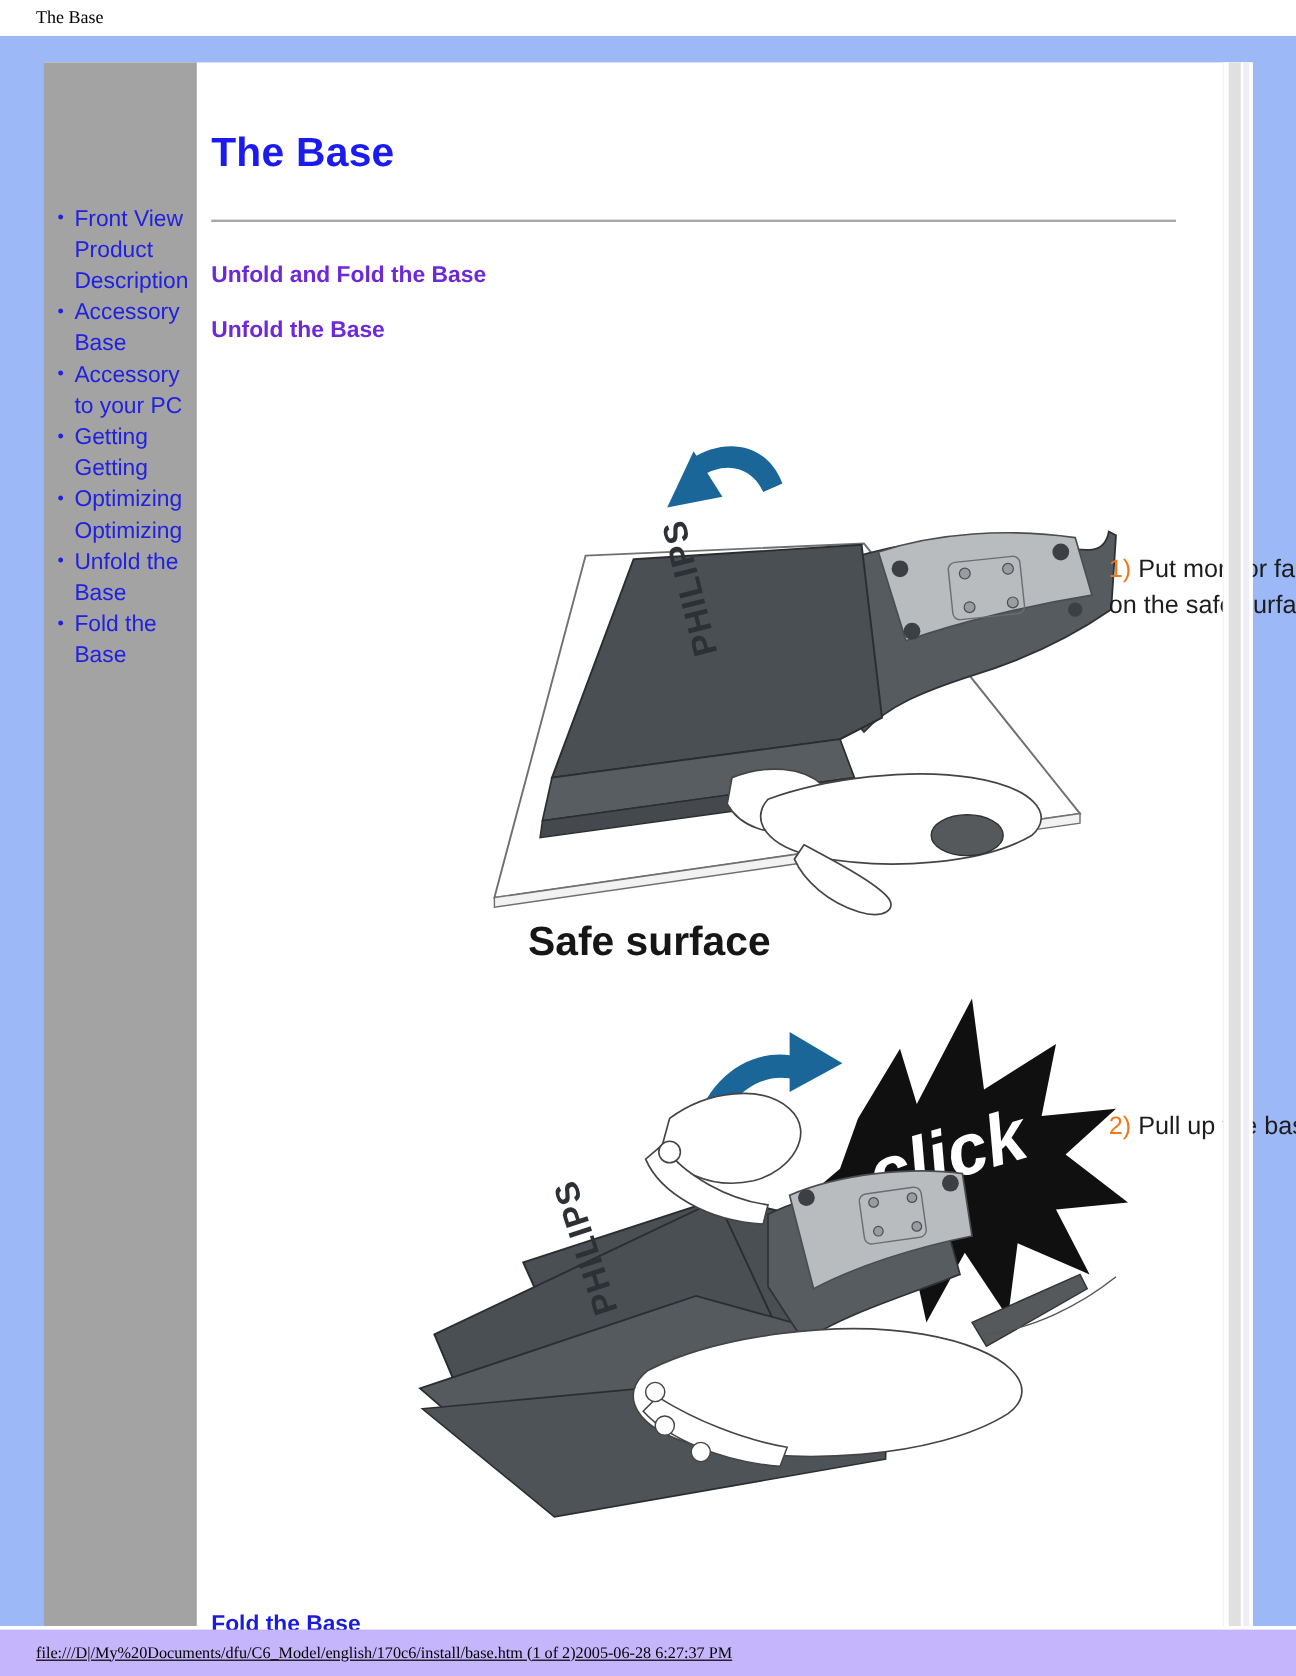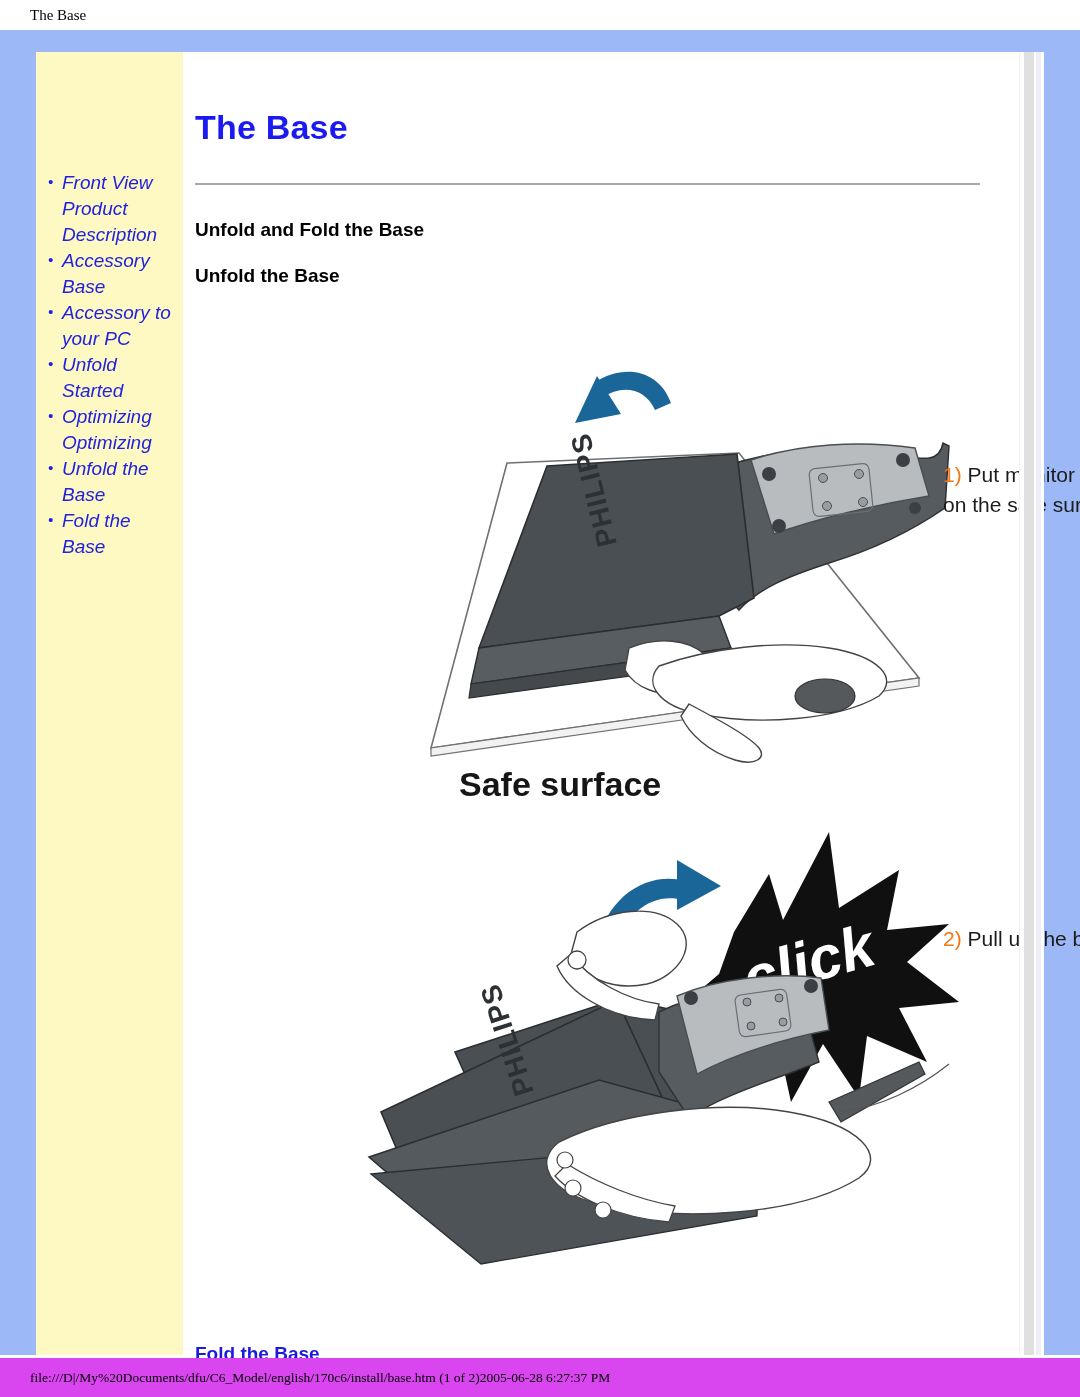--- a/index.html
+++ b/index.html
@@ -81,26 +81,25 @@
     position: absolute;
     left: 16px;
     top: 0;
     width: 5px;
     height: 100%;
     background: #eeeef6;
   }
 
   
   .sidebar {
-    width: 147px;
-    background: #fef9c3;
+    width: 128px;
+    background: #a3a3a3;
     flex: none;
     padding-top: 118px;
     box-sizing: border-box;
-    font-style: italic;
   }
   .nav-list {
     list-style: none;
     margin: 0;
     padding: 0 4px 0 12px;
   }
   .nav-list li {
     position: relative;
     color: #2121e0;
     font-size: 19px;
@@ -131,21 +130,21 @@
     font-weight: bold;
     margin: 56px 0 0 12px;
     letter-spacing: .2px;
   }
   .rule {
     margin: 36px 24px 0 12px;
     height: 2px;
     background: #a9a9a9;
   }
   .sec-heading {
-    color: #000000;
+    color: #6d28d9;
     font-size: 19px;
     font-weight: bold;
     margin: 34px 0 0 12px;
   }
   .sec-heading.sub {
     margin-top: 24px;
   }
   .step-text {
     font-size: 21px;
     line-height: 30px;
@@ -193,29 +192,30 @@
     font-weight: bold;
   }
 
   
   .footer {
     position: absolute;
     left: 0;
     top: 1358px;
     width: 1080px;
     height: 39px;
-    background: #d946ef;
+    background: #c4b5fd;
     font-family: "Liberation Serif", serif;
     font-size: 13.5px;
     color: #000;
     display: flex;
     align-items: center;
     padding-left: 30px;
     box-sizing: border-box;
     white-space: nowrap;
+    text-decoration: underline;
   }
 
   svg { display: block; overflow: visible; }
 </style>
 </head>
 <body>
 
 <div class="print-header">
   <span>The Base</span>
 </div>
@@ -223,21 +223,21 @@
 <div class="blue-frame">
   <div class="blue-inner-line"></div>
 
   <div class="sheet">
 
     <nav class="sidebar">
       <ul class="nav-list">
         <li>Front View Product Description</li>
         <li>Accessory Base</li>
         <li>Accessory to your PC</li>
-        <li>Unfold Started</li>
+        <li>Getting Getting</li>
         <li>Optimizing Optimizing</li>
         <li>Unfold the Base</li>
         <li>Fold the Base</li>
       </ul>
     </nav>
 
     <main class="main">
 
       <h1 class="page-title">The Base</h1>
       <div class="rule"></div>

